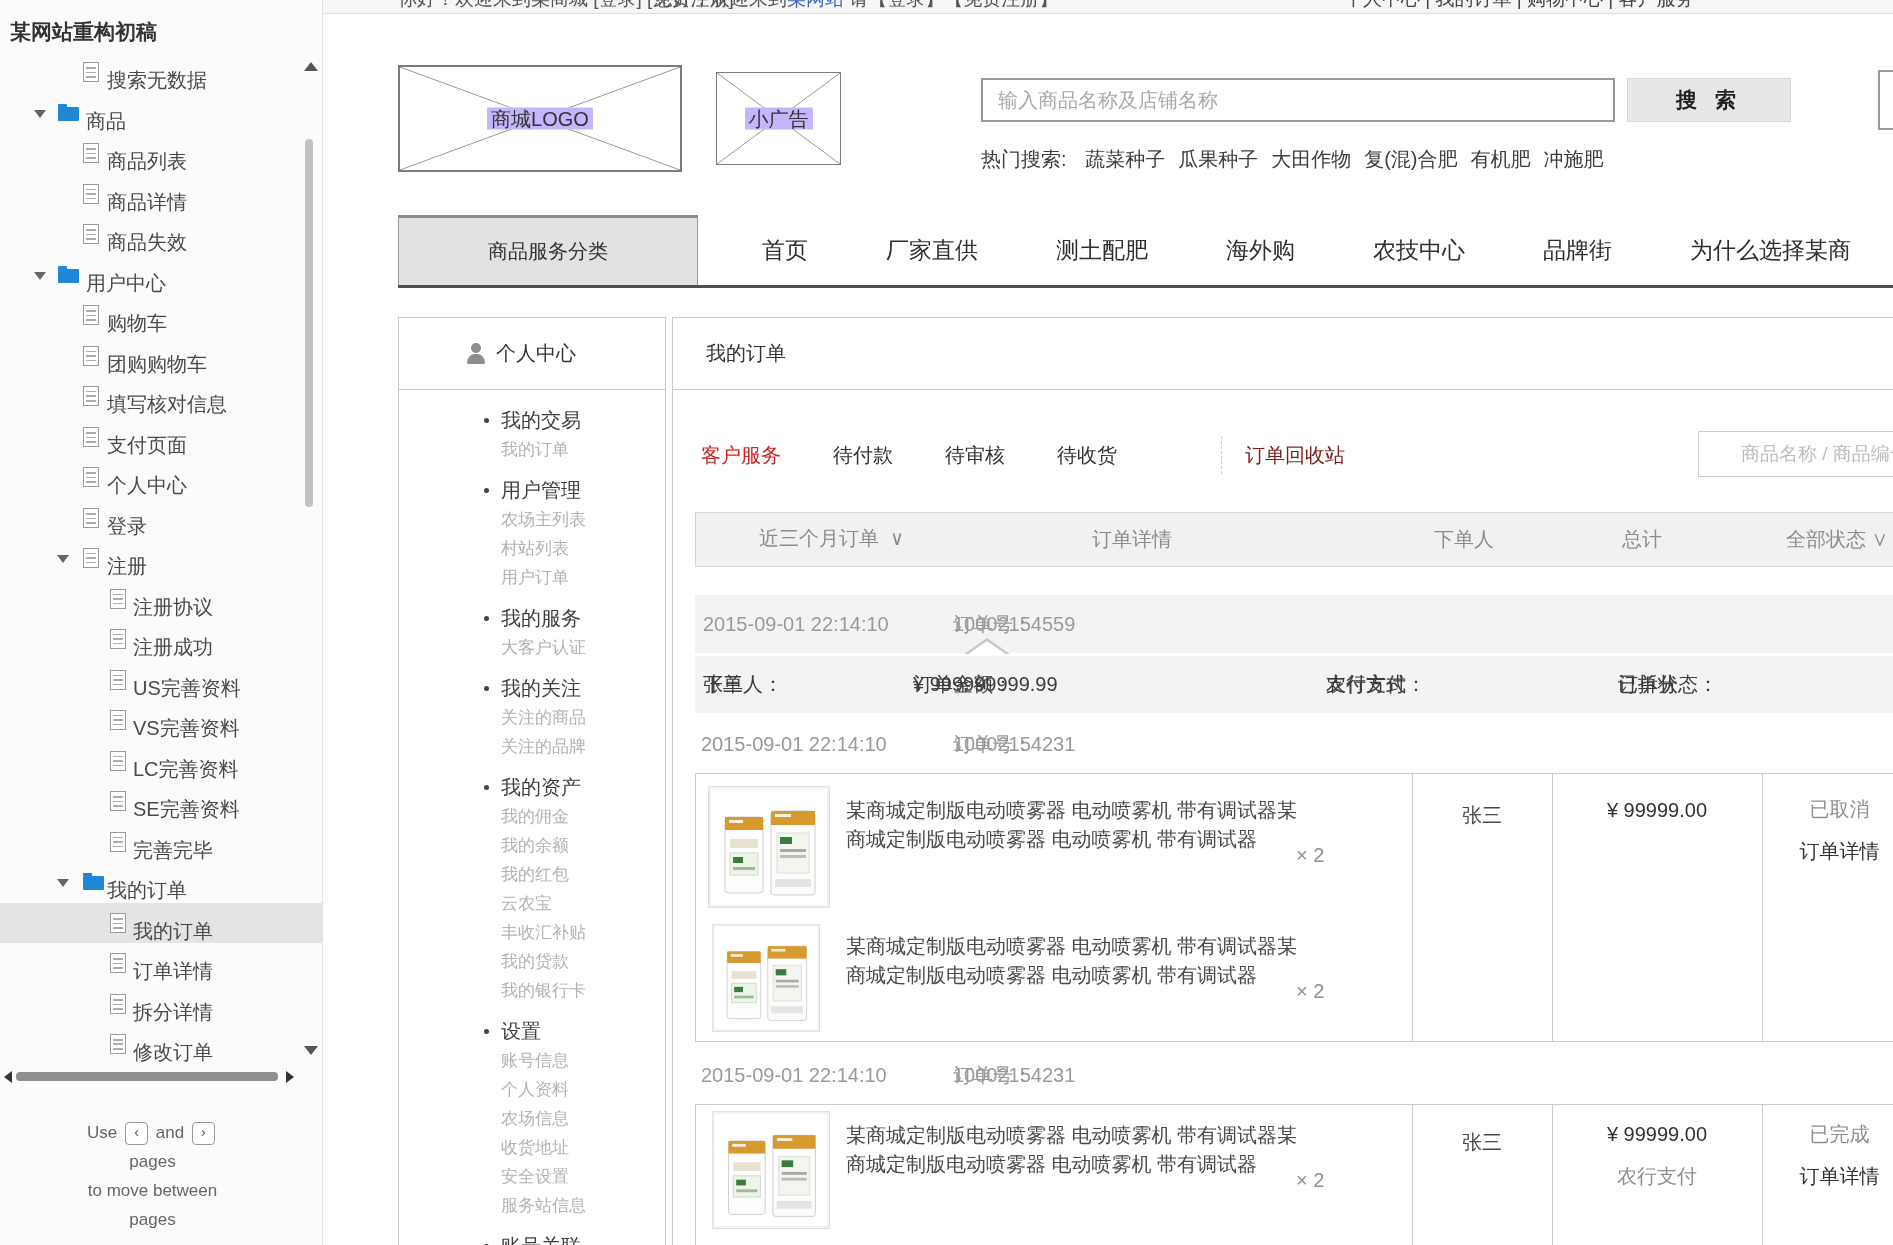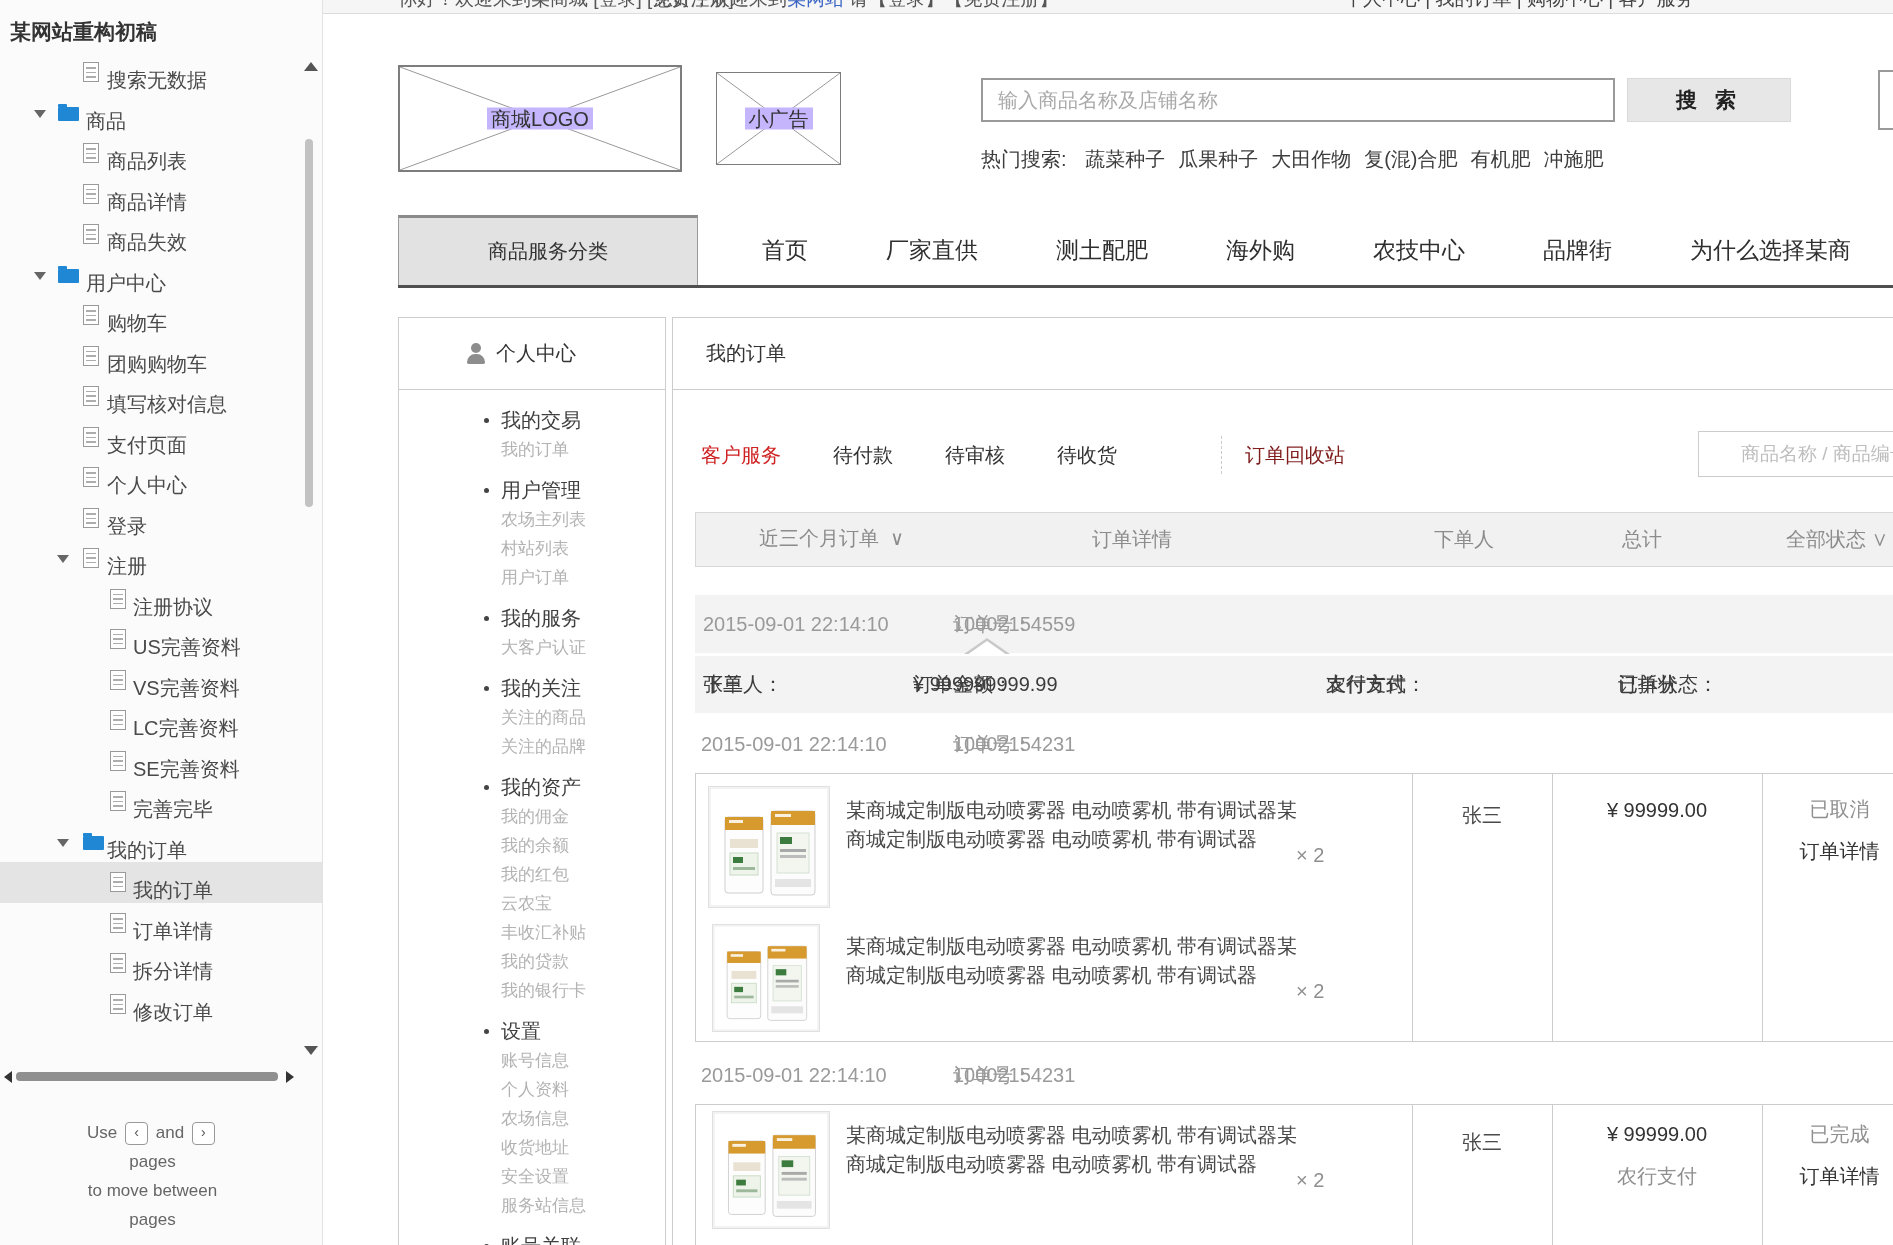--- a/index.html
+++ b/index.html
@@ -245,20 +245,25 @@
           <span class="sm-ic"></span>
           <span class="sm-label">注册</span>
         </div>
 
         <div class="sm-row page d2">
 
           <span class="sm-ic"></span>
           <span class="sm-label">注册协议</span>
         </div>
 
+        <div class="sm-row page d2">
+
+          <span class="sm-ic"></span>
+          <span class="sm-label">注册成功</span>
+        </div>
 
         <div class="sm-row page d2">
 
           <span class="sm-ic"></span>
           <span class="sm-label">US完善资料</span>
         </div>
 
         <div class="sm-row page d2">
 
           <span class="sm-ic"></span>

